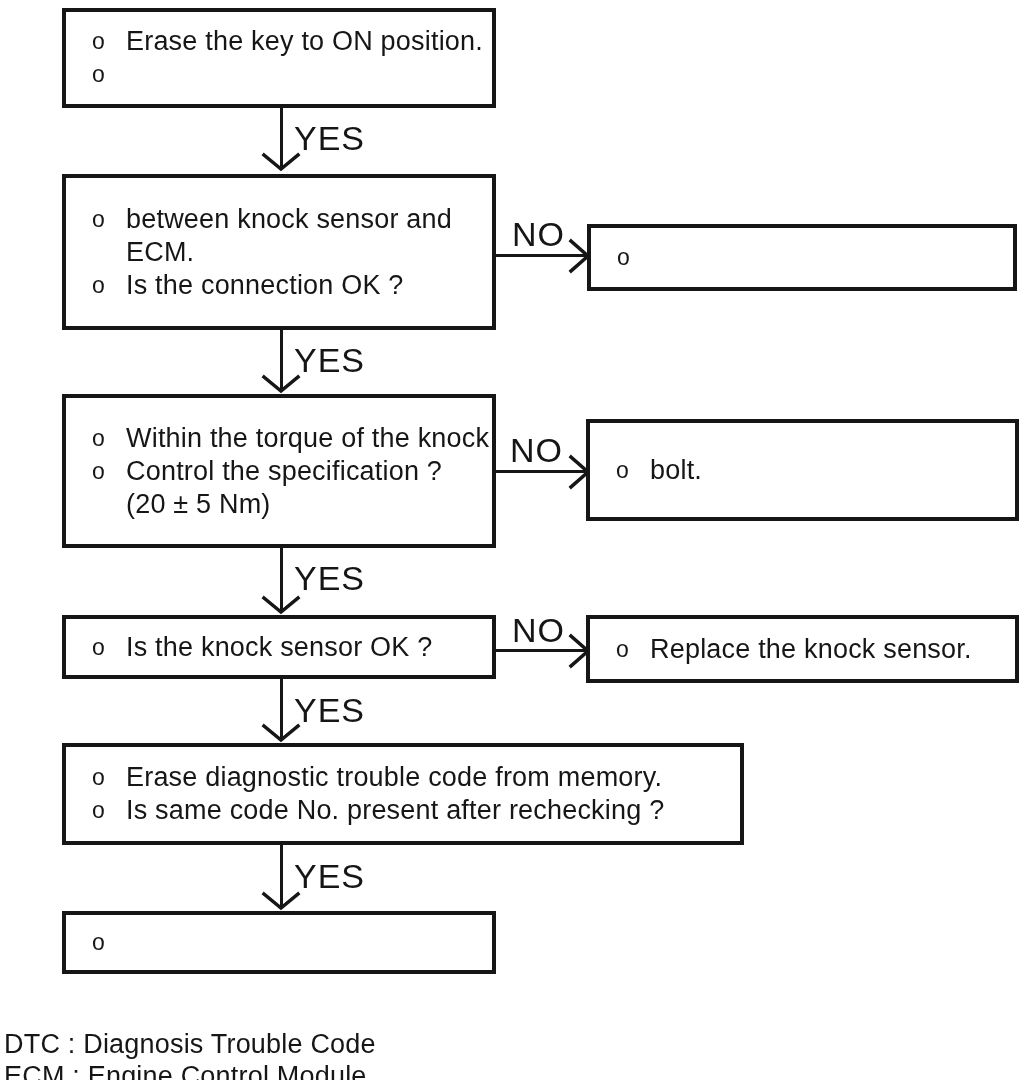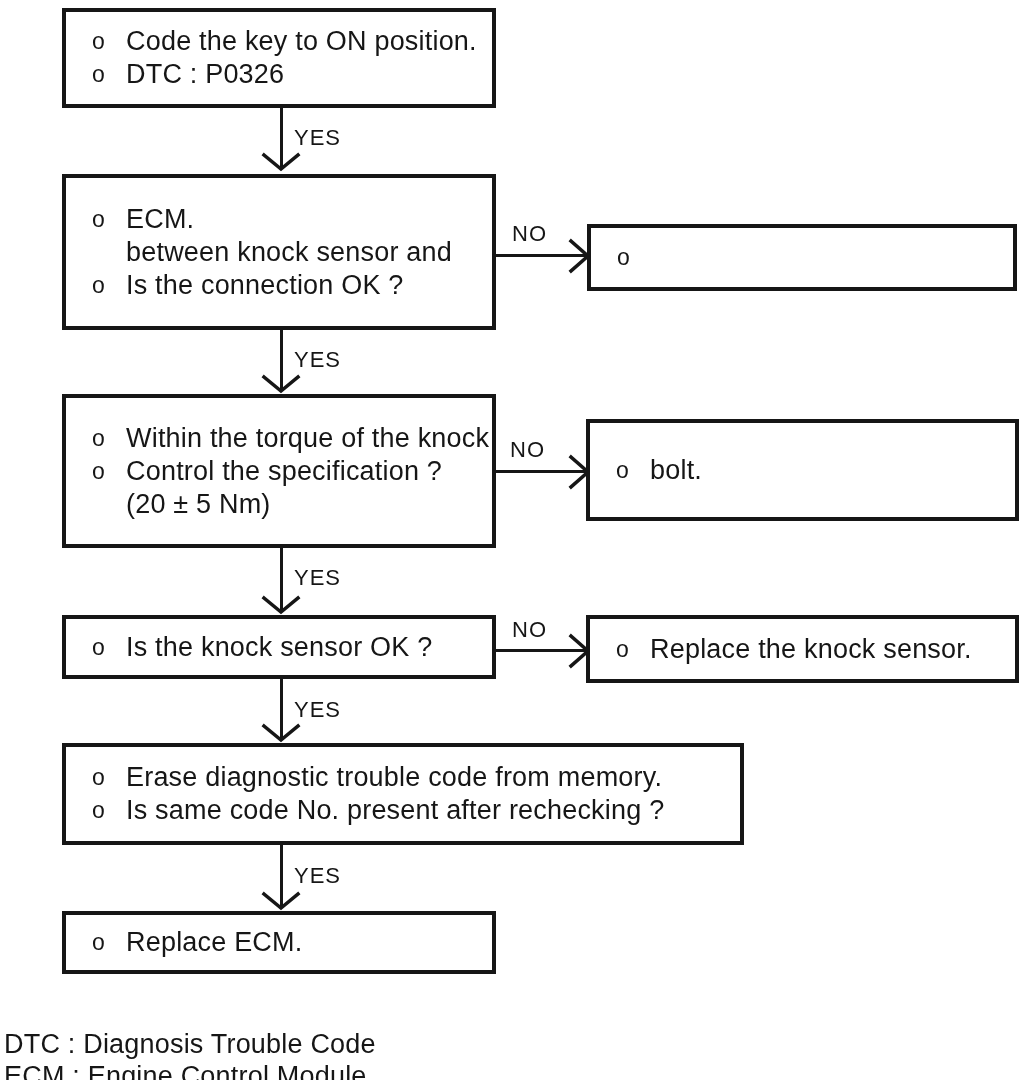--- a/index.html
+++ b/index.html
@@ -47,21 +47,21 @@
     width: 3px;
     background: #161616;
   }
   .hline {
     position: absolute;
     height: 3px;
     background: #161616;
   }
   .branch-label {
     position: absolute;
-    font-size: 22px;
+    font-size: 34px;
     line-height: 32px;
     letter-spacing: 1px;
     color: #161616;
     white-space: nowrap;
   }
   .head {
     position: absolute;
   }
   .head polyline {
     fill: none;
@@ -81,43 +81,40 @@
 </style>
 </head>
 <body>
 
 <div class="canvas">
 
   <div class="box" style="left:62px; top:8px; width:434px; height:100px;">
     <div class="item">
       <span class="marker">o</span>
       <span class="lines">
-          <span class="ln">Code the key to ON position.</span>
-        </span>
-    </div>
-    <div class="item">
-      <span class="marker">o</span>
-      <span class="lines">
-          <span class="ln">DTC : P0326</span>
-        </span>
+          <span class="ln">Erase the key to ON position.</span>
+        </span>
+    </div>
+    <div class="item">
+      <span class="marker">o</span>
     </div>
   </div>
 
   <div class="vline" style="left:280px; top:108px; height:61px;"></div>
   <svg class="head" style="left:261px; top:152px;" width="40" height="20">
       <polyline points="3,3 20,17 37,3"></polyline>
     </svg>
   <div class="branch-label" style="left:294px; top:122px;">YES</div>
 
   <div class="box" style="left:62px; top:174px; width:434px; height:156px;">
     <div class="item">
       <span class="marker">o</span>
       <span class="lines">
+        <span class="ln">between knock sensor and</span>
         <span class="ln">ECM.</span>
-        <span class="ln">between knock sensor and</span>
       </span>
     </div>
     <div class="item">
       <span class="marker">o</span>
       <span class="lines">
           <span class="ln">Is the connection OK ?</span>
         </span>
     </div>
   </div>
 
@@ -223,23 +220,20 @@
 
   <div class="vline" style="left:280px; top:845px; height:63px;"></div>
   <svg class="head" style="left:261px; top:891px;" width="40" height="20">
       <polyline points="3,3 20,17 37,3"></polyline>
     </svg>
   <div class="branch-label" style="left:294px; top:860px;">YES</div>
 
   <div class="box" style="left:62px; top:911px; width:434px; height:63px;">
     <div class="item">
       <span class="marker">o</span>
-      <span class="lines">
-          <span class="ln">Replace ECM.</span>
-        </span>
     </div>
   </div>
 
   <div class="legend">
     <div>DTC : Diagnosis Trouble Code</div>
     <div>ECM : Engine Control Module</div>
   </div>
 
 </div>
 

